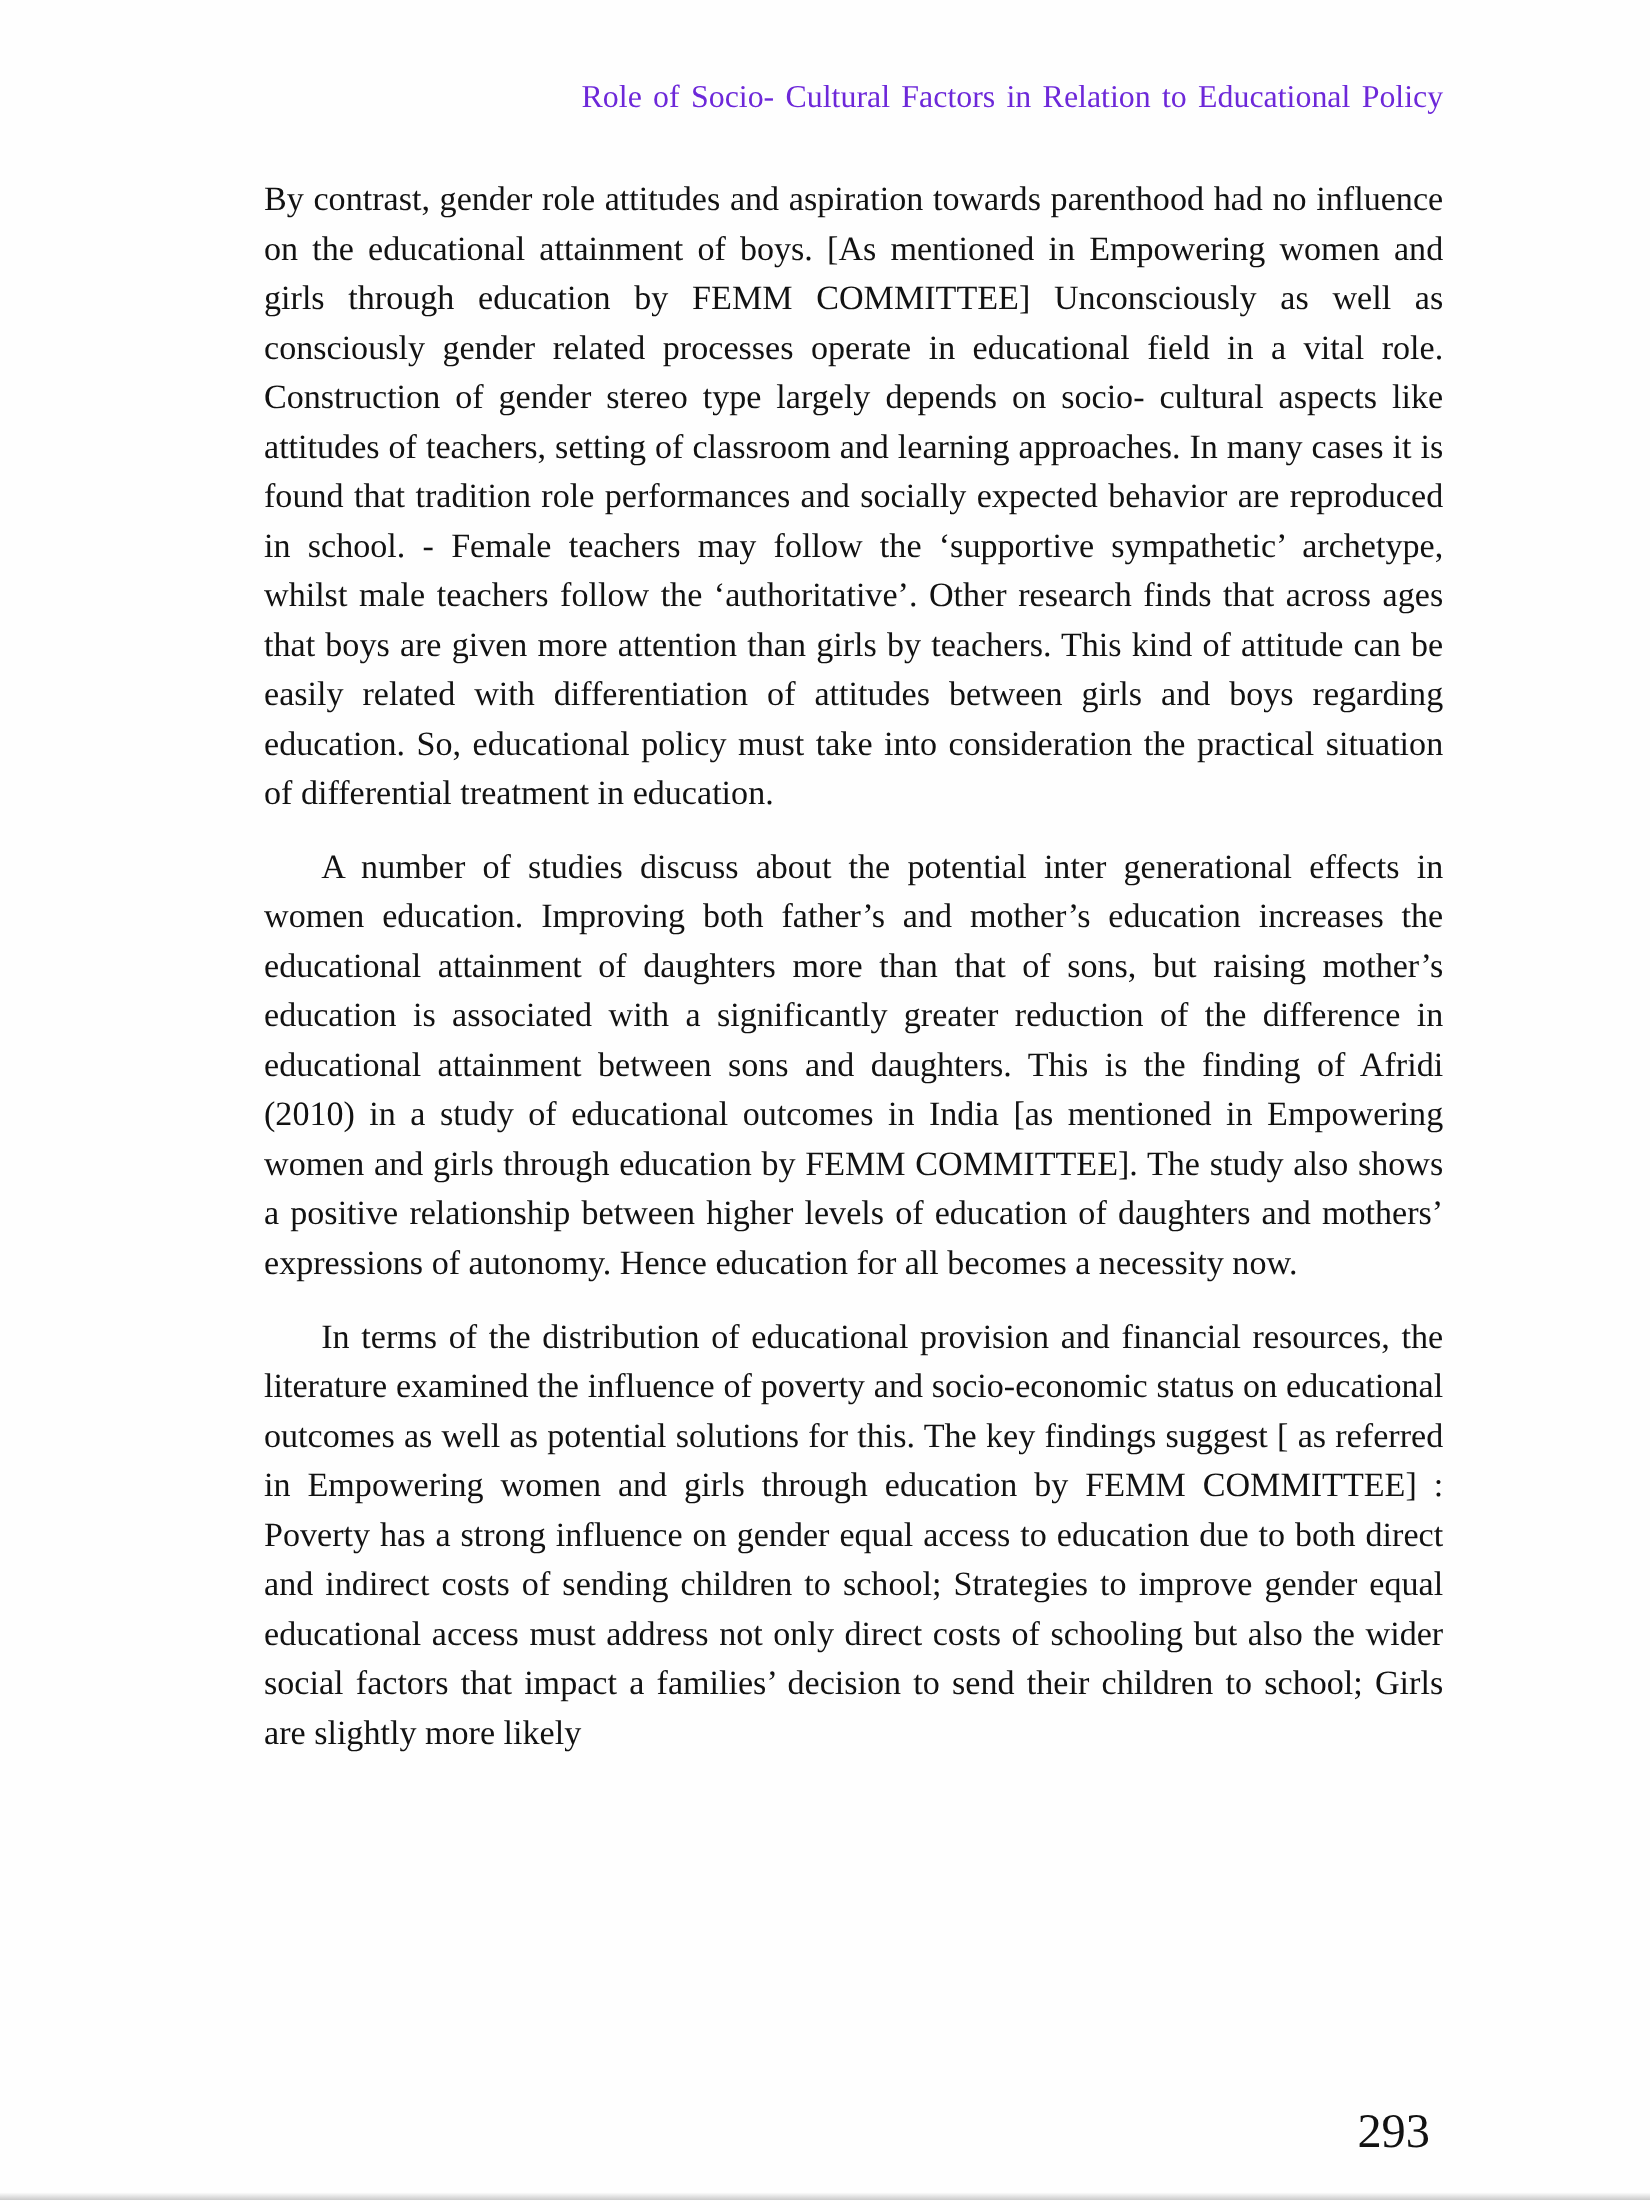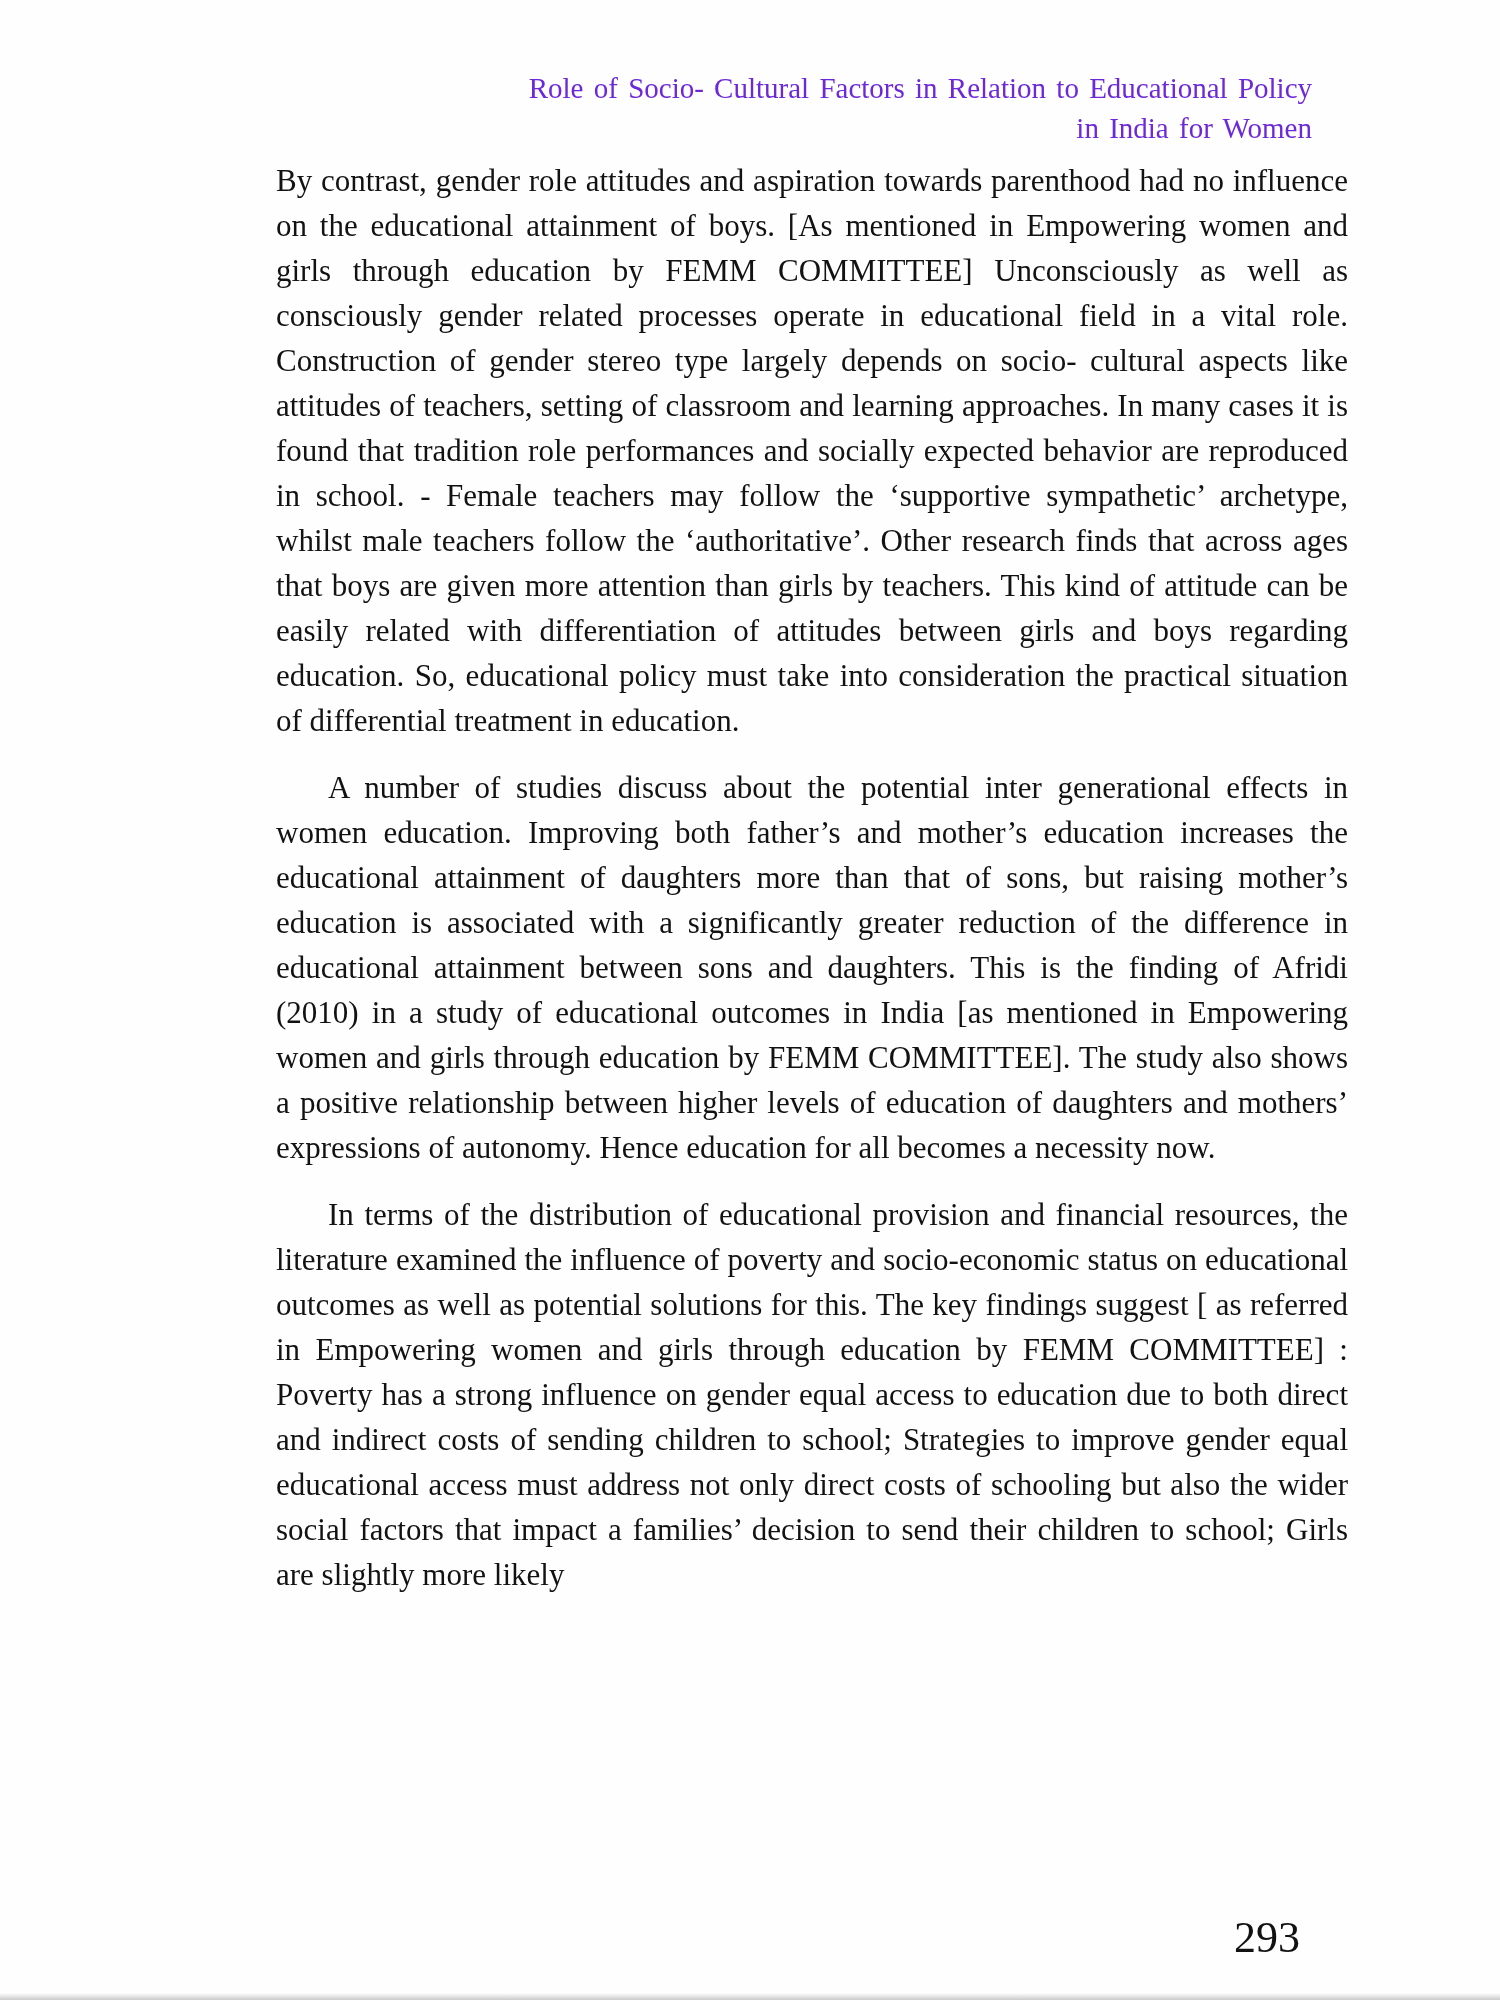--- a/index.html
+++ b/index.html
@@ -29,21 +29,20 @@
   }
   .body-text {
     position: absolute;
     top: 158px;
     left: 240px;
     width: 1072px;
     font-size: 31px;
     line-height: 45px;
     text-align: justify;
     color: #121212;
-    margin-left: 36px;
   }
   .para {
     margin: 0 0 22px 0;
     text-indent: 52px;
   }
   .para.no-indent {
     text-indent: 0;
   }
   .page-number {
     position: absolute;
@@ -61,21 +60,20 @@
     background: linear-gradient(to bottom, rgba(180,180,180,0.0), rgba(160,160,160,0.55));
   }
 </style>
 </head>
 <body>
 
 <div class="page">
 
   <div class="running-header">
     <div>Role of Socio- Cultural Factors in Relation to Educational Policy</div>
-    <div>in India for Women</div>
   </div>
 
   <div class="body-text">
     <p class="para no-indent">By contrast, gender role attitudes and aspiration towards parenthood had no influence on the educational attainment of boys. [As mentioned in Empowering women and girls through education by FEMM COMMITTEE] Unconsciously as well as consciously gender related processes operate in educational field in a vital role. Construction of gender stereo type largely depends on socio- cultural aspects like attitudes of teachers, setting of classroom and learning approaches. In many cases it is found that tradition role performances and socially expected behavior are reproduced in school. - Female teachers may follow the ‘supportive sympathetic’ archetype, whilst male teachers follow the ‘authoritative’. Other research finds that across ages that boys are given more attention than girls by teachers. This kind of attitude can be easily related with differentiation of attitudes between girls and boys regarding education. So, educational policy must take into consideration the practical situation of differential treatment in education.</p>
     <p class="para">A number of studies discuss about the potential inter generational effects in women education. Improving both father’s and mother’s education increases the educational attainment of daughters more than that of sons, but raising mother’s education is associated with a significantly greater reduction of the difference in educational attainment between sons and daughters. This is the finding of Afridi (2010) in a study of educational outcomes in India [as mentioned in Empowering women and girls through education by FEMM COMMITTEE]. The study also shows a positive relationship between higher levels of education of daughters and mothers’ expressions of autonomy. Hence education for all becomes a necessity now.</p>
     <p class="para">In terms of the distribution of educational provision and financial resources, the literature examined the influence of poverty and socio-economic status on educational outcomes as well as potential solutions for this. The key findings suggest [ as referred in Empowering women and girls through education by FEMM COMMITTEE] : Poverty has a strong influence on gender equal access to education due to both direct and indirect costs of sending children to school; Strategies to improve gender equal educational access must address not only direct costs of schooling but also the wider social factors that impact a families’ decision to send their children to school; Girls are slightly more likely</p>
   </div>
 
   <div class="page-number">293</div>
 

